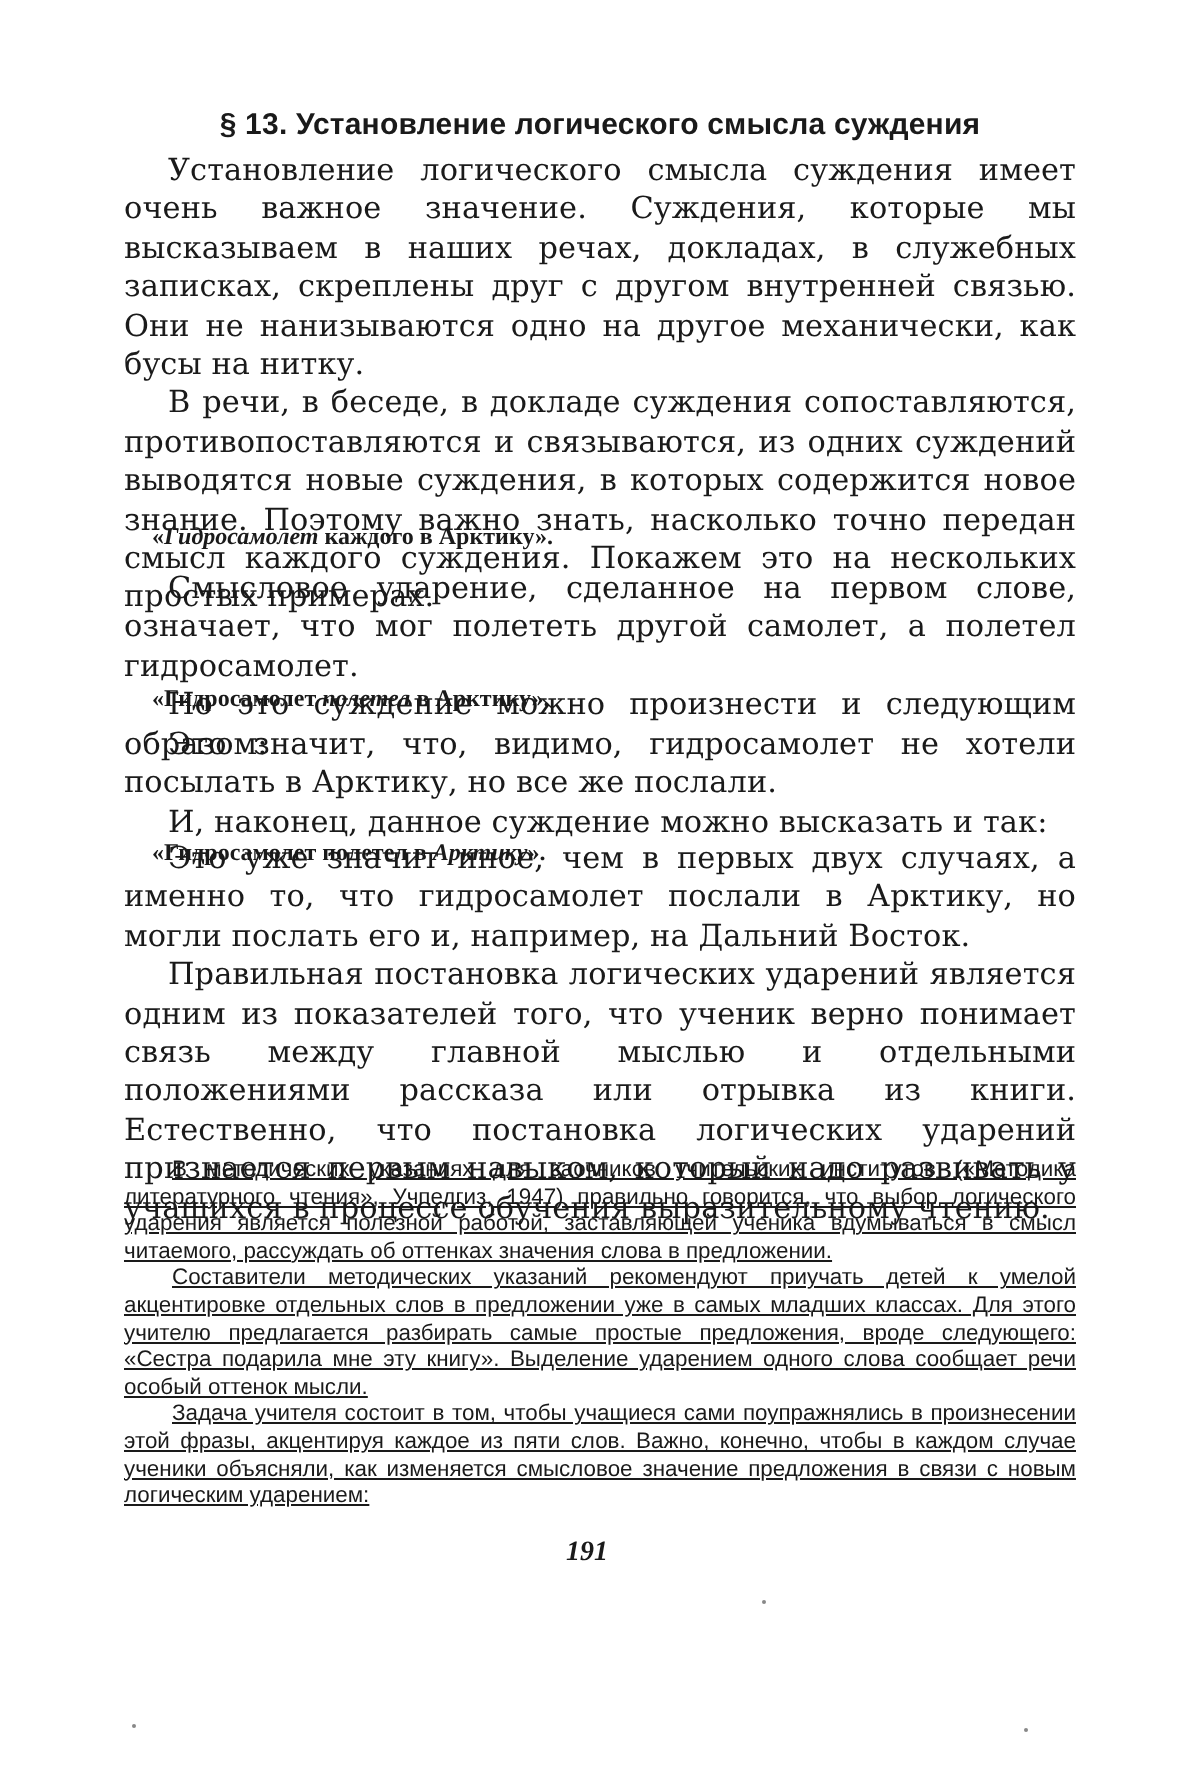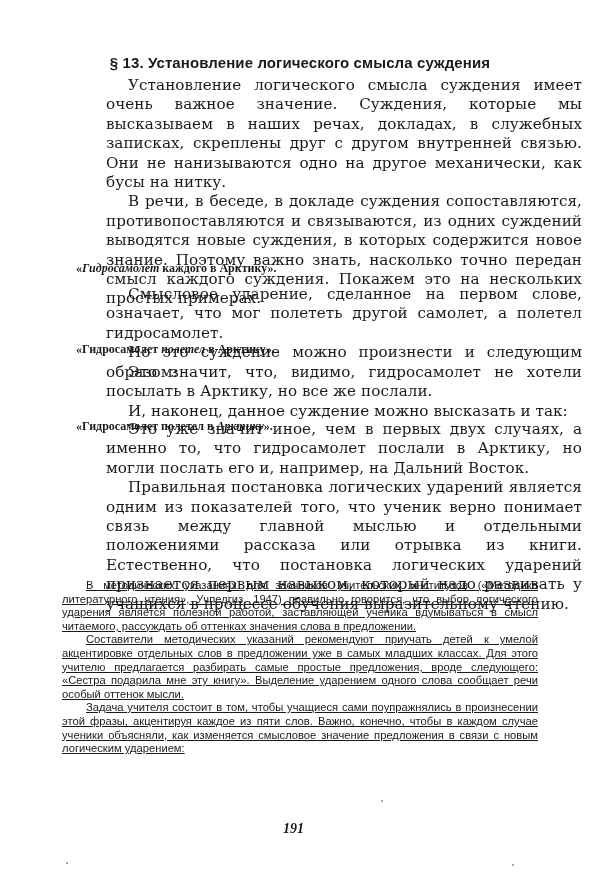--- a/index.html
+++ b/index.html
@@ -3,30 +3,30 @@
 <meta charset="utf-8">
 <style>
   html, body { margin: 0; padding: 0; background: #ffffff; }
   body { width: 600px; height: 894px; position: relative; overflow: hidden;
          font-family: "DejaVu Serif", "Liberation Serif", serif; color: #1a1a1a; }
   .page { position: absolute; left: 62px; top: 0; width: 476px; }
   .heading { position: absolute; left: 0; top: 54px; width: 476px; text-align: center;
              font-family: "Liberation Sans", sans-serif; font-weight: bold; font-size: 15px;
              letter-spacing: 0.1px; }
   .body-text { position: absolute; left: 0; width: 476px; font-size: 15.2px; line-height: 19.4px;
-               text-align: justify; letter-spacing: 0.05px; margin-left: 44px; }
+               text-align: justify; letter-spacing: 0.05px; }
   .body-text p { margin: 0; text-indent: 22px; text-align: justify; }
   .example { position: absolute; left: 14px; font-size: 12px; font-weight: bold;
              font-family: "Liberation Serif", serif; }
   .example i { font-style: italic; }
   .small-text { position: absolute; left: 0; width: 476px; font-size: 11.2px; line-height: 13.6px;
                 font-family: "Liberation Sans", sans-serif; text-align: justify; }
   .small-text p { margin: 0; text-indent: 24px; text-align: justify; text-decoration: underline; }
   .list-item { text-indent: 14px; }
-  .page-number { position: absolute; left: 283px; top: 821px; font-style: italic; font-weight: bold;
+  .page-number { position: absolute; left: 283px; top: 769px; font-style: italic; font-weight: bold;
                  font-size: 14px; font-family: "Liberation Serif", serif; }
   .spec { position: absolute; width: 2px; height: 2px; background: #888; border-radius: 1px; }
 </style>
 </head>
 <body>
 
 <div class="page">
   <div class="heading">§ 13. Установление логического смысла суждения</div>
 
   <div class="body-text" style="top:76px">

